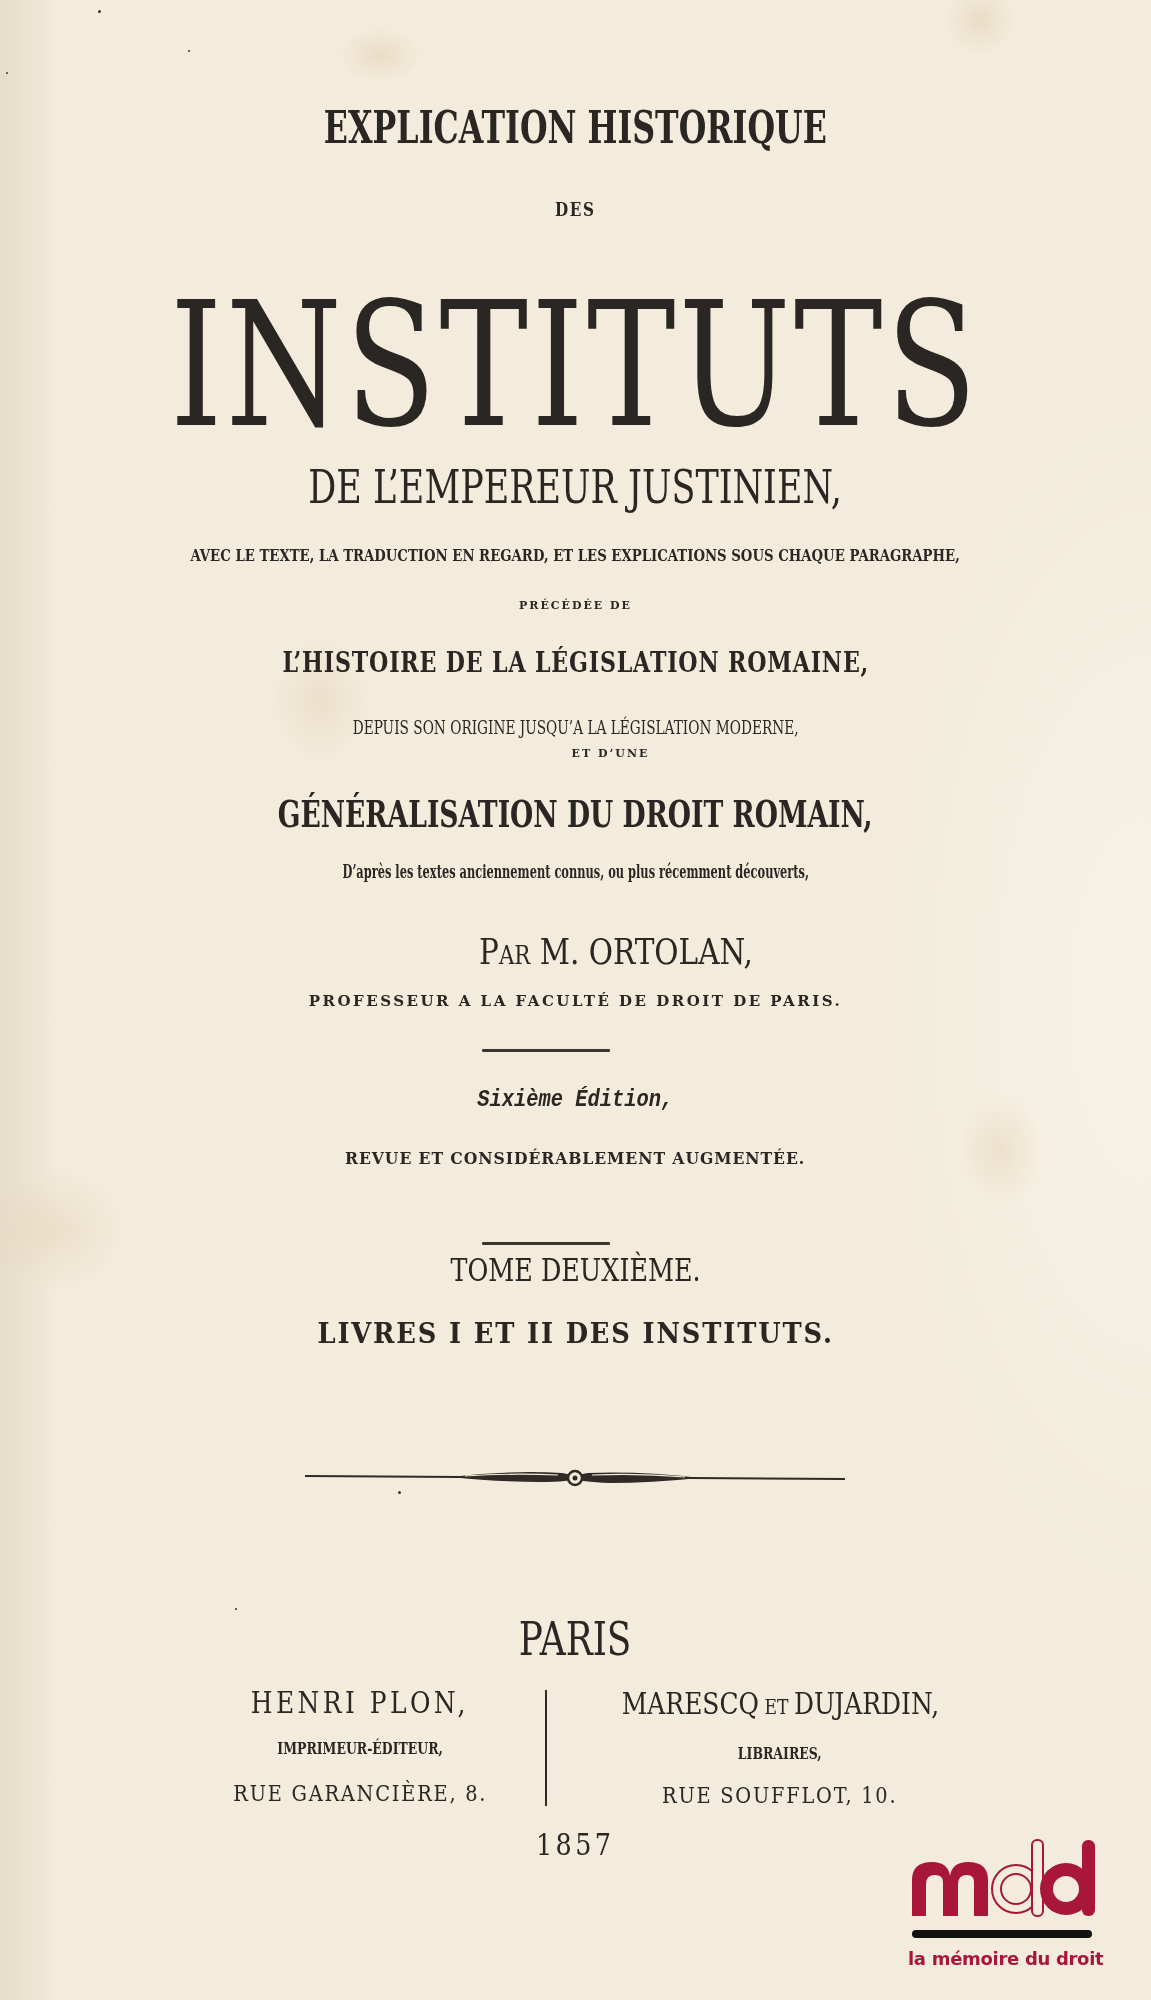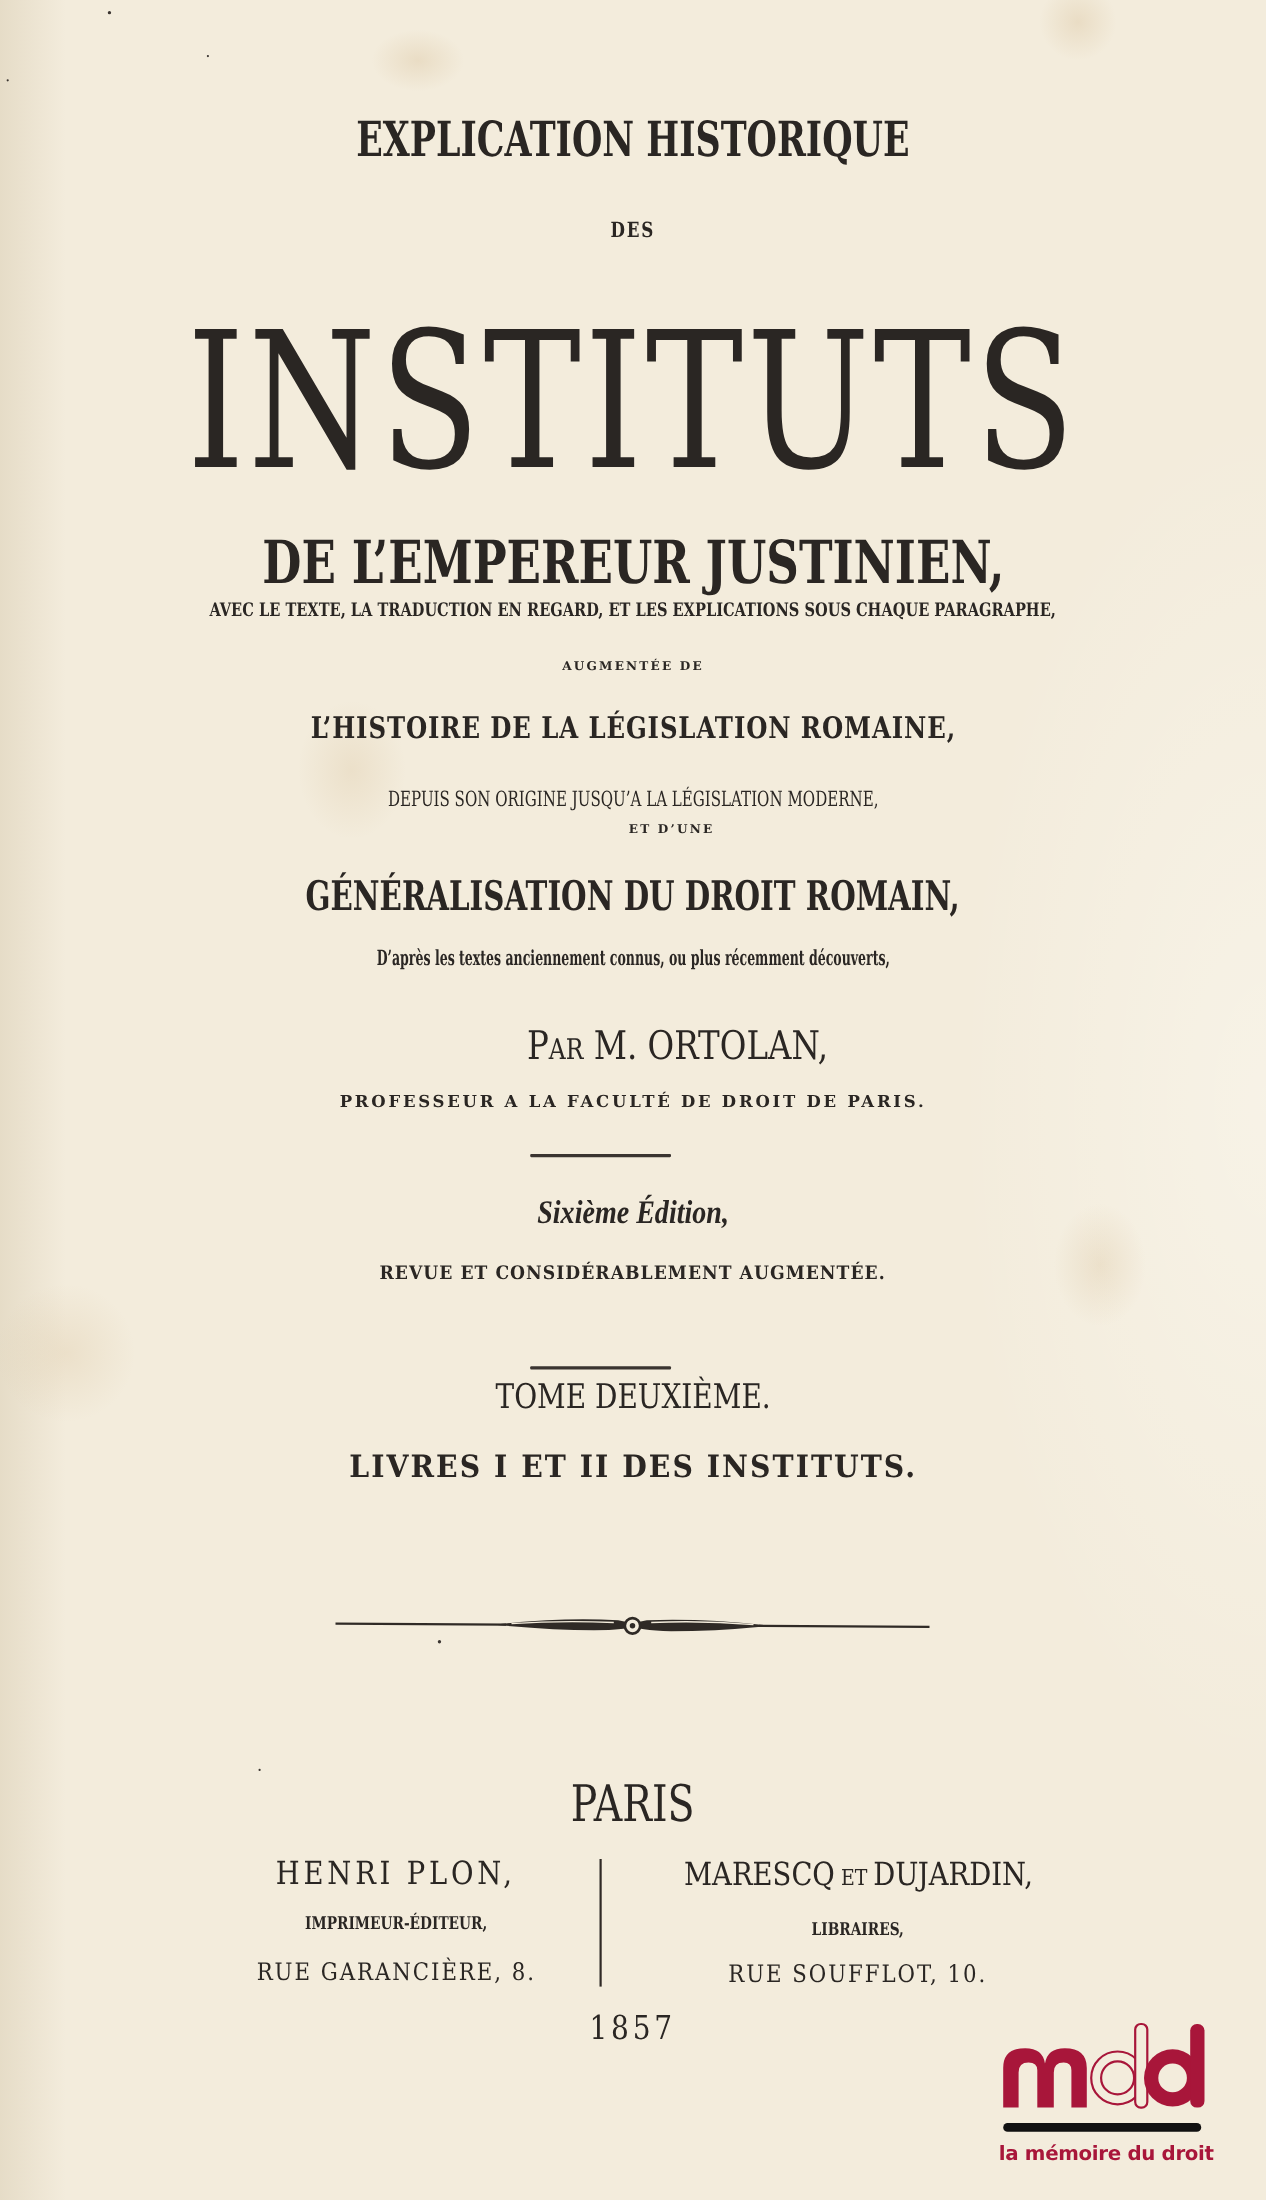--- a/index.html
+++ b/index.html
@@ -22,39 +22,39 @@
     white-space: nowrap; line-height: 1; margin: 0;
   }
   .cond { display: inline-block; transform-origin: center top; }
 
   .t-explication { top: 106px; font-size: 44px; font-weight: bold; }
   .t-explication .cond { transform: scaleX(0.72); }
   .t-des { top: 200px; font-size: 19px; font-weight: bold; letter-spacing: 2px; }
   .t-des .cond { transform: scaleX(0.8); }
   .t-instituts { top: 280px; font-size: 164px; font-weight: normal; letter-spacing: 4px; }
   .t-instituts .cond { transform: scaleX(0.81) scaleY(1.05); }
-  .t-empereur { top: 484px; font-size: 54px; font-weight: bold; }
+  .t-empereur { top: 464px; font-size: 46px; font-weight: normal; }
   .t-empereur .cond { transform: scaleX(0.76); }
   .t-avec { top: 547px; font-size: 17px; font-weight: bold; }
   .t-avec .cond { transform: scaleX(0.78); }
   .t-precedee { top: 600px; font-size: 11px; font-weight: bold; letter-spacing: 2px; }
   .t-histoire { top: 649px; font-size: 27px; font-weight: bold; letter-spacing: 1px; }
   .t-histoire .cond { transform: scaleX(0.82); }
   .t-depuis { top: 683px; font-size: 19px; font-weight: normal; margin-top: 35px; }
   .t-depuis .cond { transform: scaleX(0.72); }
   .t-etdune { top: 748px; font-size: 11px; font-weight: bold; letter-spacing: 2px; padding-left: 35px; }
   .t-general { top: 796px; font-size: 37px; font-weight: bold; }
   .t-general .cond { transform: scaleX(0.72); }
   .t-dapres { top: 862px; font-size: 19px; font-weight: bold; }
   .t-dapres .cond { transform: scaleX(0.6); }
   .t-par { top: 934px; font-size: 36px; padding-left: 40px; }
   .t-par .cond { transform: scaleX(0.82); }
   .t-par .sc { font-size: 26px; }
   .t-prof { top: 994px; font-size: 15px; font-weight: bold; letter-spacing: 2.5px; }
-  .t-edition { top: 1088px; font-size: 30px; font-weight: bold; font-style: italic; font-family: Liberation Serif, serif; }
+  .t-edition { top: 1088px; font-size: 24px; font-weight: bold; font-style: italic; font-family: Liberation Mono, monospace; }
   .t-edition .cond { transform: scaleX(0.85); }
   .t-revue { top: 1150px; font-size: 17px; font-weight: bold; letter-spacing: 1px; }
   .t-revue .cond { transform: scaleX(0.92); }
   .t-tome { top: 1255px; font-size: 31px; }
   .t-tome .cond { transform: scaleX(0.82); }
   .t-livres { top: 1320px; font-size: 28px; font-weight: bold; letter-spacing: 2px; }
   .t-livres .cond { transform: scaleX(0.92); }
   .t-paris { top: 1616px; font-size: 46px; }
   .t-paris .cond { transform: scaleX(0.78); }
   .t-year { top: 1830px; font-size: 30px; letter-spacing: 4px; }
@@ -97,21 +97,21 @@
 </head>
 <body>
 
 <div>
 
   <p class="line t-explication"><span class="cond">EXPLICATION HISTORIQUE</span></p>
   <p class="line t-des"><span class="cond">DES</span></p>
   <p class="line t-instituts"><span class="cond">INSTITUTS</span></p>
   <p class="line t-empereur"><span class="cond">DE L’EMPEREUR JUSTINIEN,</span></p>
   <p class="line t-avec"><span class="cond">AVEC LE TEXTE, LA TRADUCTION EN REGARD, ET LES EXPLICATIONS SOUS CHAQUE PARAGRAPHE,</span></p>
-  <p class="line t-precedee"><span class="cond">AUGMENTÉE DE</span></p>
+  <p class="line t-precedee"><span class="cond">PRÉCÉDÉE DE</span></p>
   <p class="line t-histoire"><span class="cond">L’HISTOIRE DE LA LÉGISLATION ROMAINE,</span></p>
   <p class="line t-depuis"><span class="cond">DEPUIS SON ORIGINE JUSQU’A LA LÉGISLATION MODERNE,</span></p>
   <p class="line t-etdune"><span class="cond">ET D’UNE</span></p>
   <p class="line t-general"><span class="cond">GÉNÉRALISATION DU DROIT ROMAIN,</span></p>
   <p class="line t-dapres"><span class="cond">D’après les textes anciennement connus, ou plus récemment découverts,</span></p>
 
   <p class="line t-par"><span class="cond"><span>P</span><span class="sc">AR</span><span> M. ORTOLAN,</span></span></p>
   <p class="line t-prof"><span class="cond">PROFESSEUR A LA FACULTÉ DE DROIT DE PARIS.</span></p>
 
   <div class="rule rule-1"></div>

